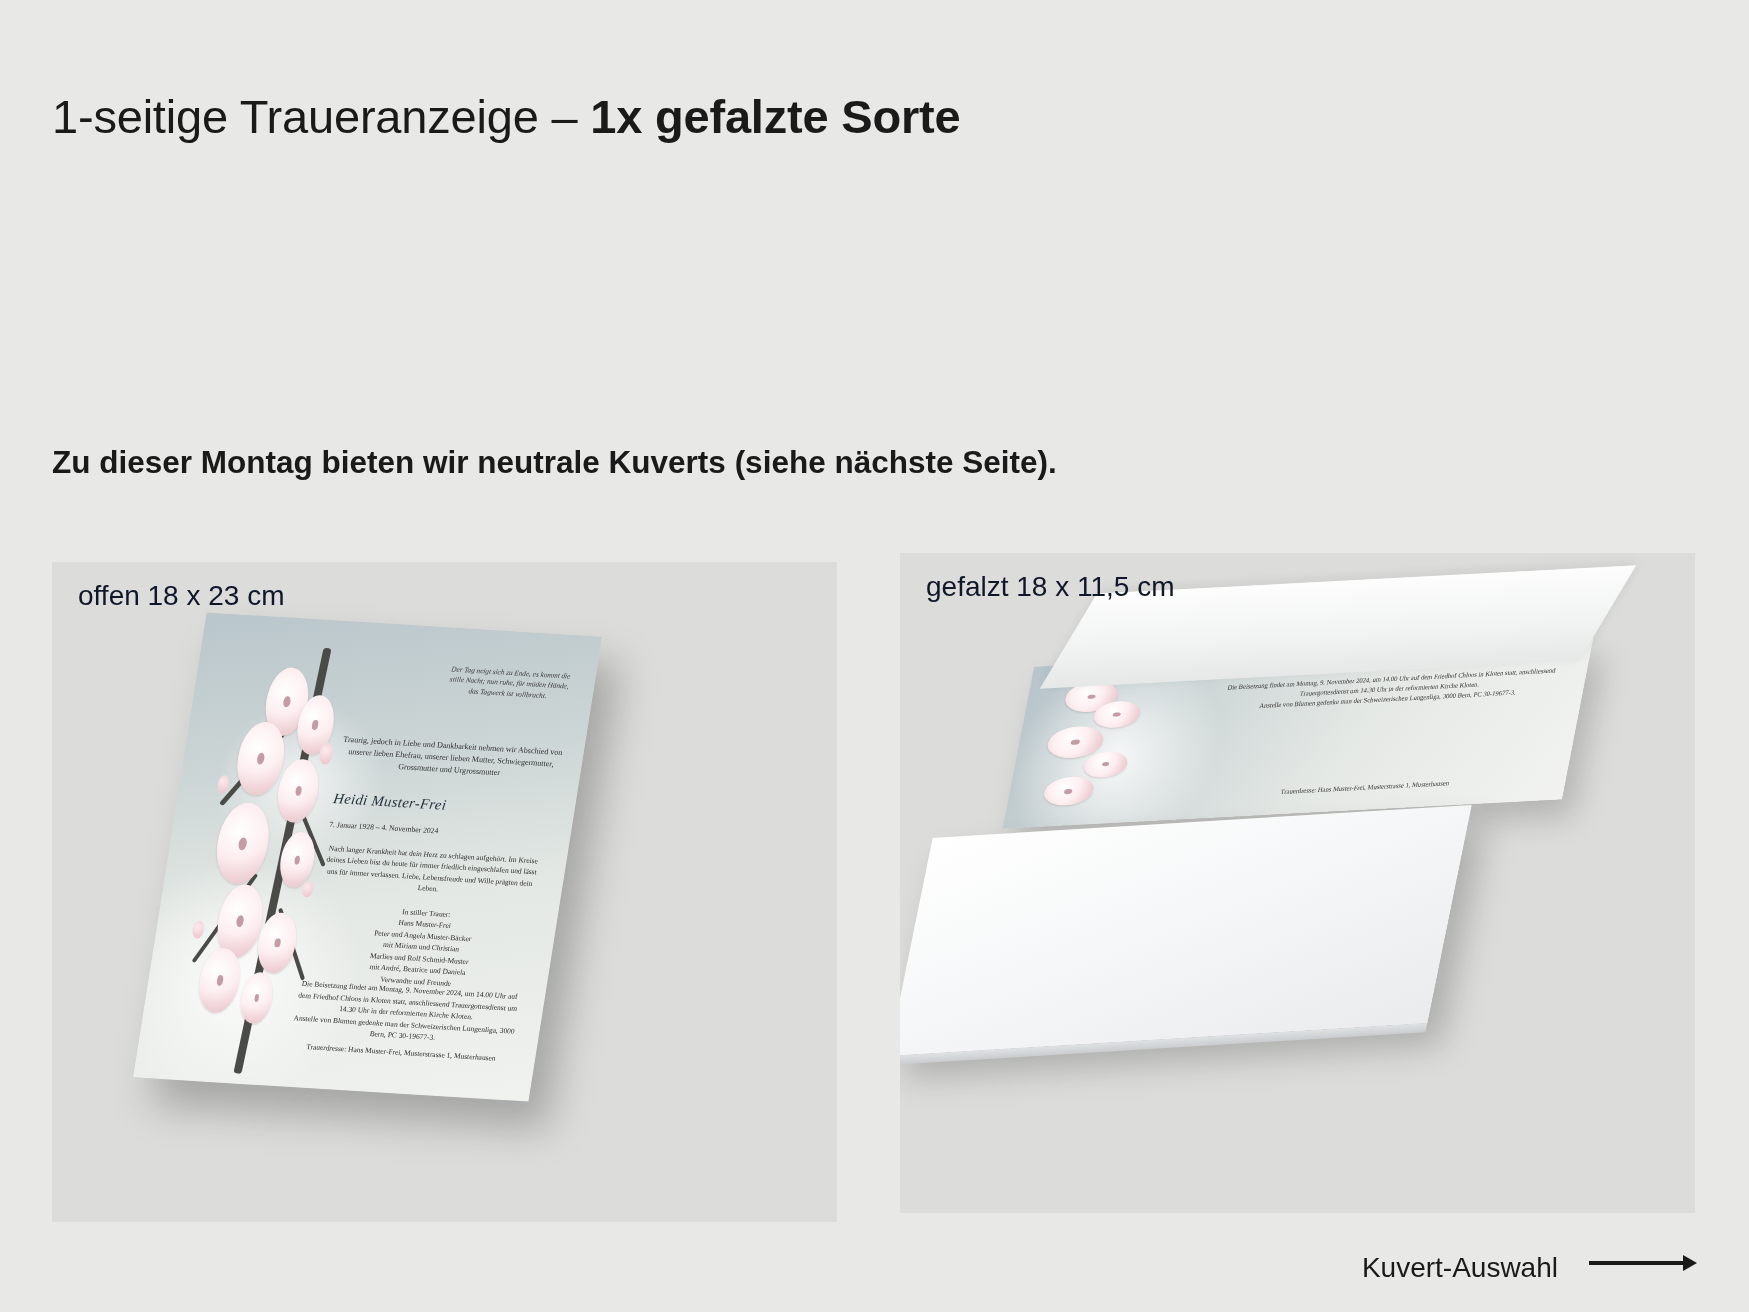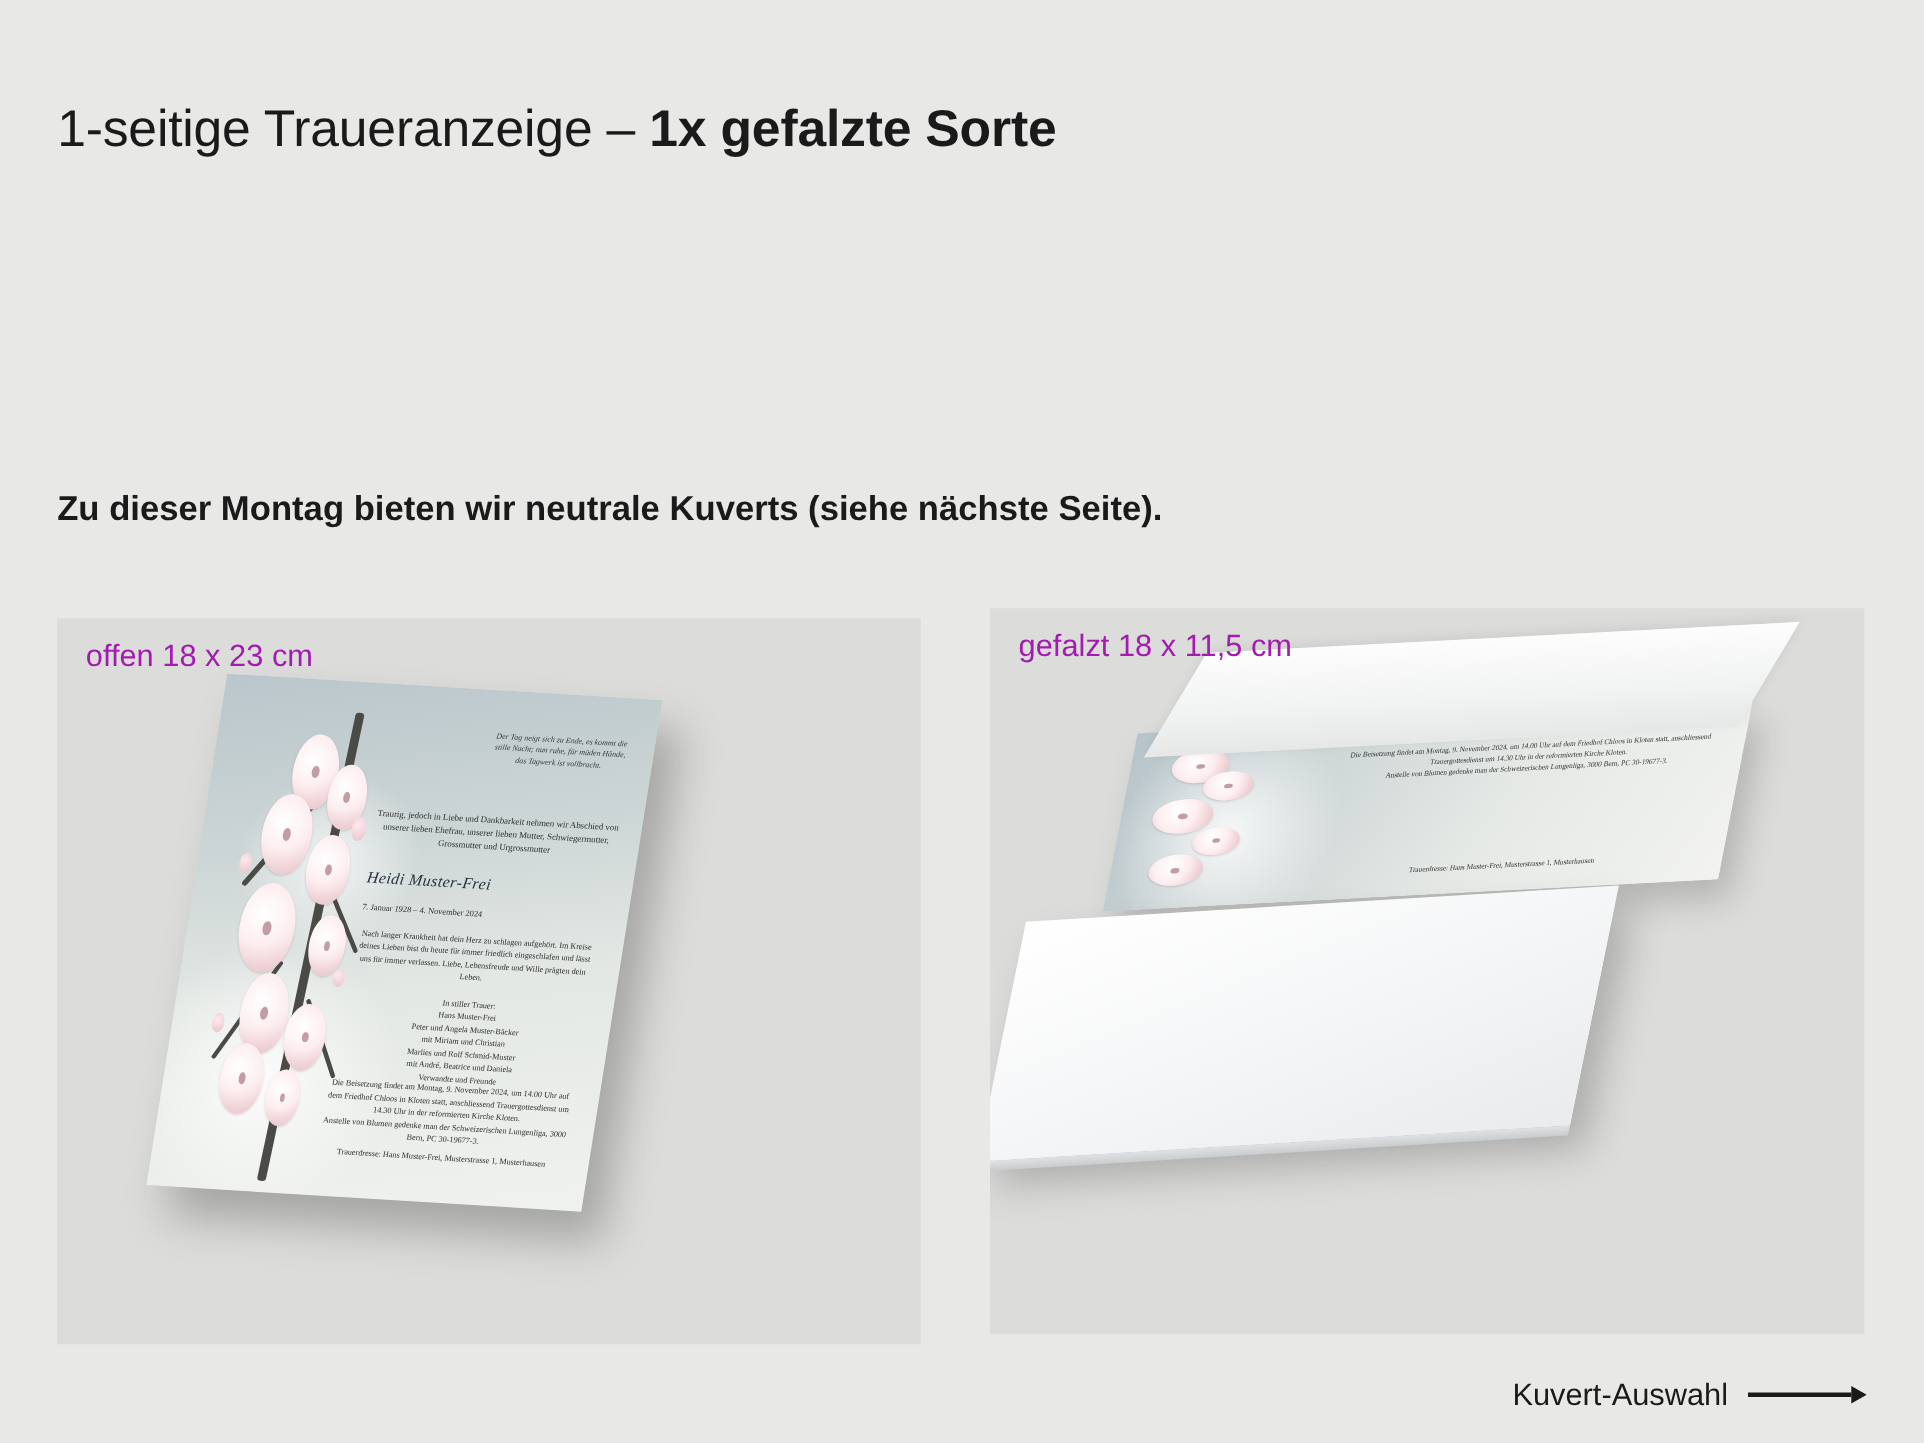--- a/index.html
+++ b/index.html
@@ -62,21 +62,21 @@
   }
   .panel-left  { left: 52px;  top: 562px; width: 785px;  height: 660px; }
   .panel-right { left: 900px; top: 553px; width: 795px;  height: 660px; }
 
   .panel-caption {
     position: absolute;
     left: 26px;
     top: 18px;
     font-size: 28px;
     font-weight: 400;
-    color: #a21caf;
+    color: #0f172a;
     z-index: 5;
   }
 
   
   .open-card-wrap {
     position: absolute;
     left: 0; top: 0;
     width: 785px; height: 660px;
   }
   .open-card {
@@ -306,22 +306,22 @@
     height: 9px;
     background: linear-gradient(180deg, #dfe2e3 0%, #c9cdcf 100%);
   }
 
   
   .footer {
     position: absolute;
     right: 52px;
     bottom: 28px;
     display: flex;
-    align-items: center;
-    gap: 18px;
+    align-items: flex-start;
+    gap: 31px;
     font-size: 28px;
   }
   .arrow-svg { display: block; }
 </style>
 </head>
 <body>
 
 <div class="page">
 
   <h1 class="headline">

